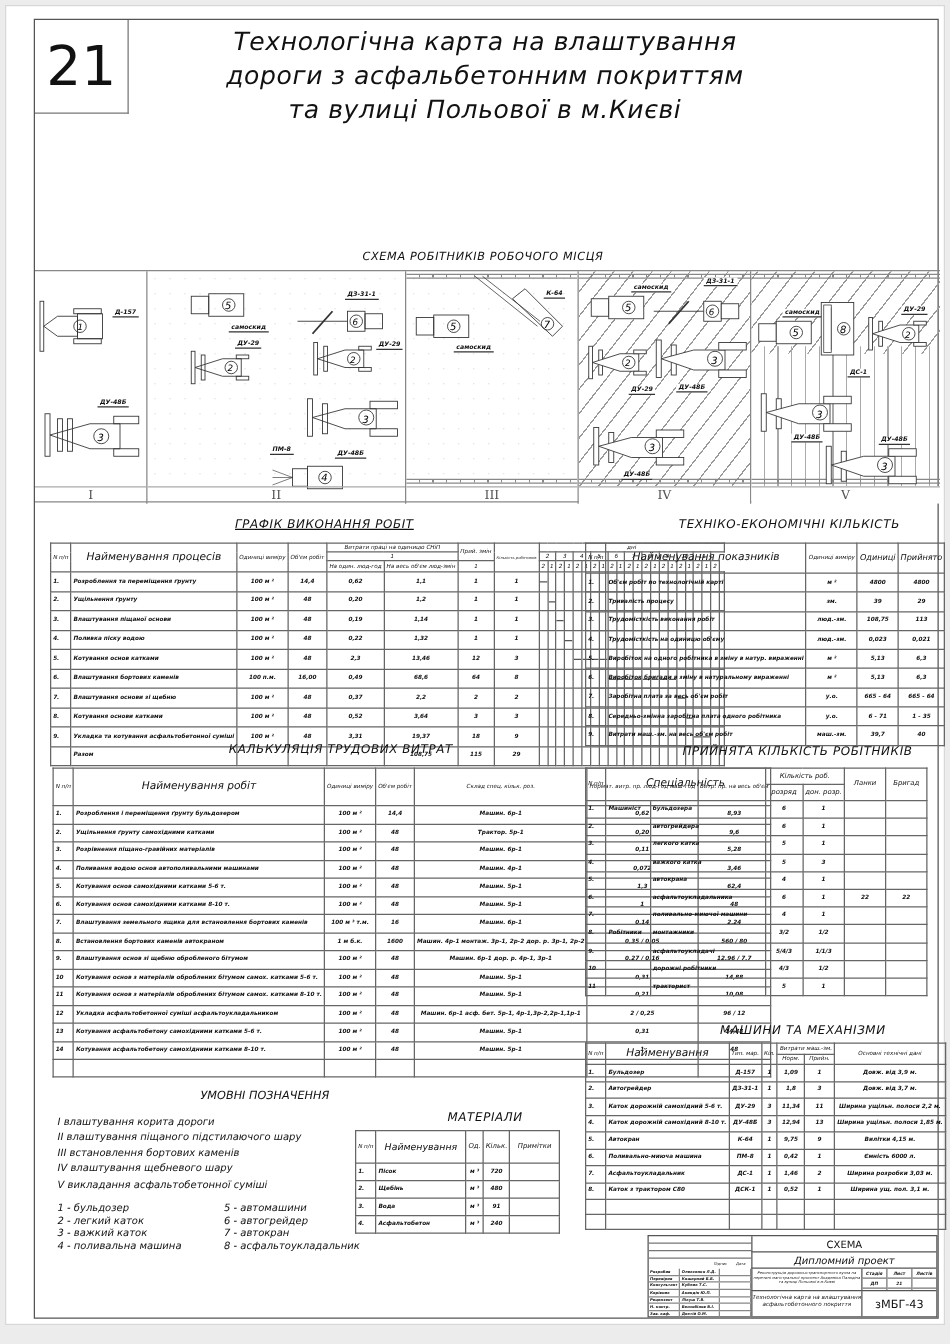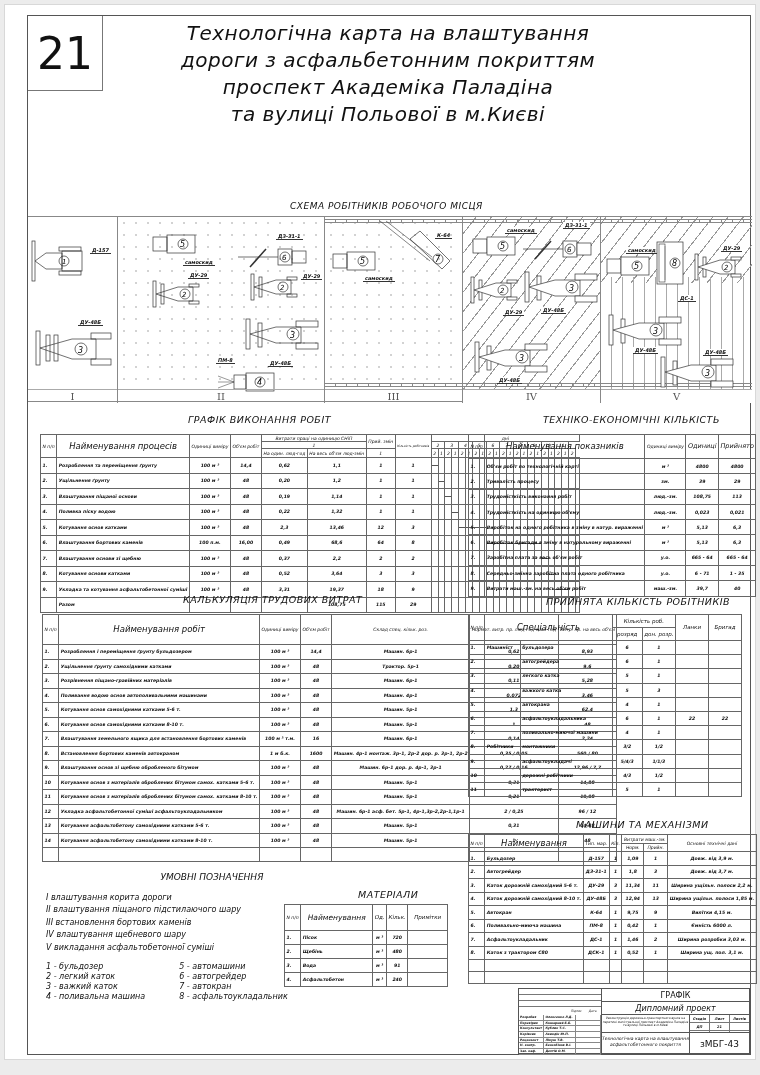--- a/index.html
+++ b/index.html
@@ -55,21 +55,20 @@
 </head>
 <body>
 
 <div class="sheet">
  <div class="frame">
 
   <div class="num-box">21</div>
   <div class="title">
     <div>Технологічна карта на влаштування</div>
     <div>дороги з асфальбетонним покриттям</div>
-    <div>проспект Академіка Паладіна</div>
     <div>та вулиці Польової в м.Києві</div>
   </div>
 
   <div class="sec-title" style="left:262px; top:185px;">СХЕМА РОБІТНИКІВ РОБОЧОГО МІСЦЯ</div>
 
   <div class="scheme">
 
     <div class="zone" style="left:0; width:90px;">
       <svg class="mach" style="left:4px; top:22px;" width="60" height="45">
         <rect x="0" y="2" width="3" height="40" fill="none" stroke="#333" stroke-width="0.7"></rect>
@@ -278,21 +277,21 @@
         <rect x="50" y="2" width="22" height="6" fill="#fff" stroke="#333" stroke-width="0.7"></rect>
         <rect x="50" y="24" width="22" height="6" fill="#fff" stroke="#333" stroke-width="0.7"></rect>
         <circle cx="47" cy="15" r="6" fill="none" stroke="#333" stroke-width="0.7"></circle>
         <text x="44" y="19" font-size="8" font-style="italic">3</text>
       </svg>
       <div class="mlabel" style="left:102px; top:132px; background:#fff;">ДУ-48Б</div>
       <div class="lab" style="background:#fff;">V</div>
     </div>
   </div>
 
-  <div class="sec-title big" style="left:160px; top:398px;">ГРАФІК ВИКОНАННЯ РОБІТ</div>
+  <div class="sec-title big" style="left:160px; top:398px;text-decoration:underline;">ГРАФІК ВИКОНАННЯ РОБІТ</div>
   <table id="schedule" style="left:12px; top:418px; width:408px;">
     <thead>
       <tr style="height:7px;">
         <th rowspan="3" style="width:8px;">N п/п</th>
         <th rowspan="3" class="hd" style="width:140px;">Найменування процесів</th>
         <th rowspan="3" style="width:22px;">Одиниці виміру</th>
         <th rowspan="3" style="width:15px;">Об'єм робіт</th>
         <th colspan="2">Витрати праці на одиницю СНіП</th>
         <th rowspan="2" style="width:12px;">Прий. змін</th>
         <th rowspan="3" style="width:12px; font-size:3px;">Кількість робітників</th>
@@ -1266,21 +1265,21 @@
             <span>Н. контр.</span>
             <span class="nm">Бензобінов В.І.</span>
             <span></span>
           </div>
           <div>
             <span>Зав. каф.</span>
             <span class="nm">Дехтій О.М.</span>
             <span></span>
           </div>
         </div>
-    <div class="st-org">ГРАФІК</div>
+    <div class="st-org">СХЕМА</div>
     <div class="st-proj">Дипломний проект</div>
     <div class="st-desc">Реконструкція дорожньо-транспортного вузла на перетині магістральної проспект Академіка Паладіна та вулиці Польової в м.Києві</div>
     <div class="st-sheet">
       <div>
             <span>Стадія</span>
             <span>ДП</span>
           </div>
       <div>
             <span>Лист</span>
             <span>21</span>

